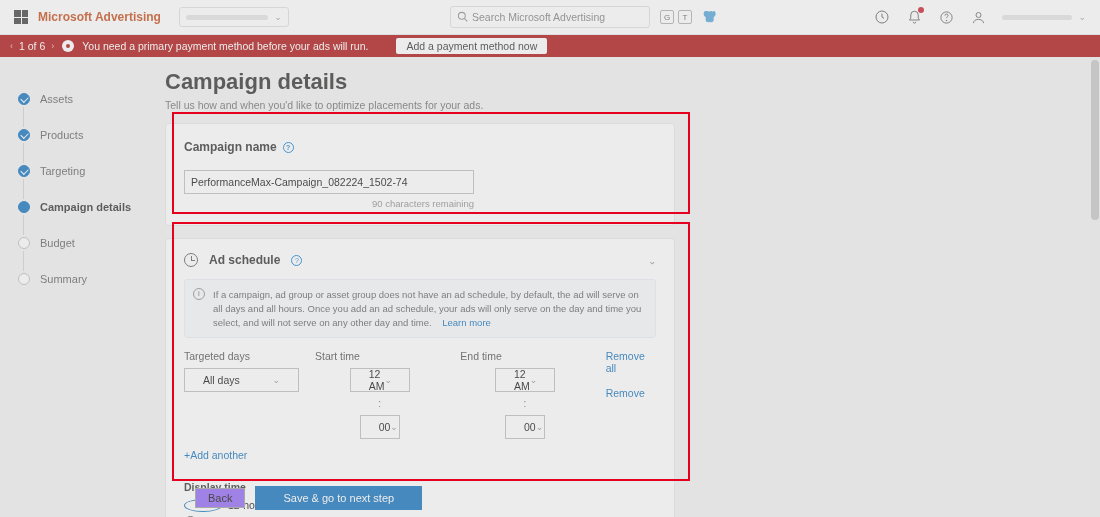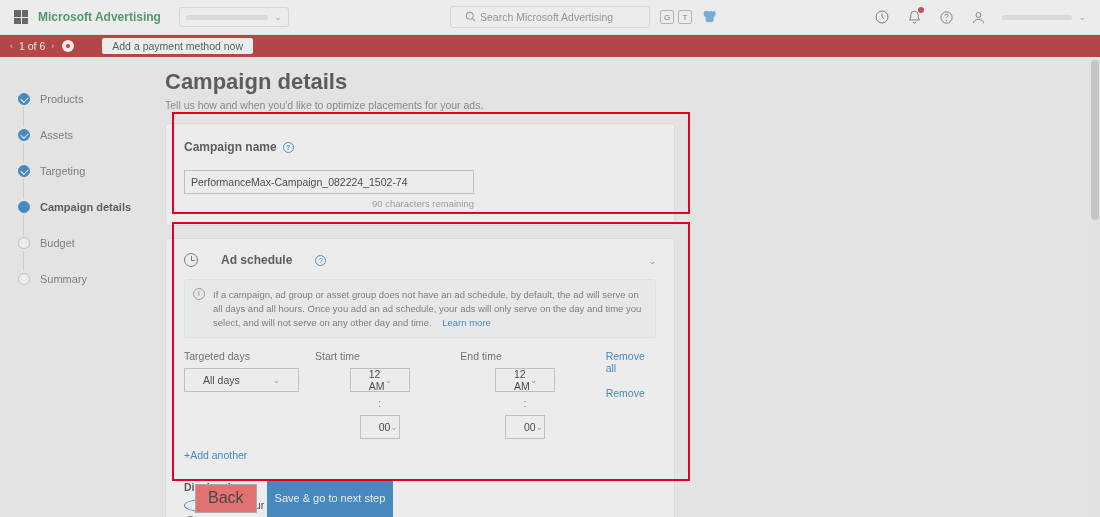--- a/index.html
+++ b/index.html
@@ -7,26 +7,26 @@
   body { position: relative; }
 
   
   .dim-overlay { position: absolute; inset: 0; background: rgba(200,200,200,0.35); pointer-events: none; z-index: 50; }
   .hl { position: absolute; border: 2px solid #e6001f; z-index: 60; pointer-events: none; }
 
   
   .header { height: 35px; background: #fff; display: flex; align-items: center; padding: 0 14px; gap: 10px; border-bottom: 1px solid #eaeaea; }
   .ms-logo { width: 14px; height: 14px; display: grid; grid-template-columns: 1fr 1fr; grid-template-rows: 1fr 1fr; gap: 1px; }
   .ms-logo span { background: #333; }
-  .ms-brand { font-size: 12px; font-weight: 600; color: #15803d; }
+  .ms-brand { font-size: 12px; font-weight: 600; color: #c2410c; }
   .acct-pill { margin-left: 8px; height: 20px; width: 110px; border: 1px solid #ddd; border-radius: 3px; display: flex; align-items: center; padding: 0 6px; gap: 6px; }
   .acct-pill .bar { flex: 1; height: 5px; background: #e2e2e2; border-radius: 3px; }
   .acct-pill .chev { font-size: 9px; color: #999; }
 
-  .header-search { margin-left: auto; margin-right: auto; position: absolute; left: 50%; transform: translateX(-50%); width: 200px; height: 22px; border: 1px solid #ddd; background: #fff; border-radius: 3px; display: flex; align-items: center; padding: 0 14px; font-size: 10.5px; color: #777; gap: 4px; }
+  .header-search { margin-left: auto; margin-right: auto; position: absolute; left: 50%; transform: translateX(-50%); width: 200px; height: 22px; border: 1px solid #ddd; background: #fff; border-radius: 3px; display: flex; align-items: center; padding: 0 6px; font-size: 10.5px; color: #777; gap: 4px; }
   .header-badges { position: absolute; left: calc(50% + 110px); display: flex; gap: 4px; align-items: center; }
   .badge { width: 14px; height: 14px; border: 1px solid #aaa; border-radius: 2px; font-size: 8px; display: flex; align-items: center; justify-content: center; color: #555; }
   .copilot-icon { width: 18px; height: 18px; margin-left: 4px; display: flex; align-items: center; justify-content: center; }
   .copilot-icon svg { width: 16px; height: 16px; }
 
   .header-right { margin-left: auto; display: flex; align-items: center; gap: 16px; color: #555; font-size: 14px; }
   .header-right .icon-btn { width: 16px; height: 16px; display: flex; align-items: center; justify-content: center; cursor: pointer; }
   .header-right .notif { position: relative; }
   .header-right .notif::after { content: ""; position: absolute; top: -2px; right: -2px; width: 6px; height: 6px; background: #c50f1f; border-radius: 50%; }
   .header-right .user-block { display: flex; align-items: center; gap: 6px; }
@@ -62,21 +62,21 @@
   .card { background: #fff; border: 1px solid #e5e5e5; border-radius: 4px; margin-top: 12px; padding: 16px 18px; width: 510px; }
   .card h3 { font-size: 12px; font-weight: 600; color: #222; display: flex; align-items: center; gap: 6px; }
   .help-icon { width: 11px; height: 11px; border: 1px solid #0078d4; color: #0078d4; border-radius: 50%; font-size: 7px; display: inline-flex; align-items: center; justify-content: center; }
 
   .campaign-input { margin-top: 16px; width: 290px; }
   .campaign-input input { width: 100%; height: 24px; border: 1px solid #bbb; padding: 0 6px; font-size: 10.5px; }
   .char-hint { font-size: 9.5px; color: #888; text-align: right; margin-top: 4px; width: 100%; }
 
   
   .card.schedule { padding: 14px 18px 18px; }
-  .card.schedule .card-head { display: flex; align-items: center; gap: 23px; }
+  .card.schedule .card-head { display: flex; align-items: center; gap: 11px; }
   .card.schedule .clock { width: 14px; height: 14px; border: 1.2px solid #555; border-radius: 50%; position: relative; }
   .card.schedule .clock::after { content: ""; position: absolute; left: 50%; top: 50%; width: 4px; height: 1px; background: #555; transform-origin: left; }
   .card.schedule .clock::before { content: ""; position: absolute; left: 50%; top: 50%; width: 1px; height: 4px; background: #555; transform-origin: top; transform: rotate(0deg); top: 2px; left: 6px; }
   .card.schedule .collapse { margin-left: auto; color: #888; font-size: 10px; transform: rotate(180deg); cursor: pointer; }
 
   .info-box { margin-top: 12px; background: #f6f9fc; border: 1px solid #e8eef5; border-radius: 3px; padding: 8px 10px 8px 28px; position: relative; font-size: 9.5px; color: #555; line-height: 1.45; }
   .info-box .i-icon { position: absolute; left: 8px; top: 8px; width: 12px; height: 12px; border: 1px solid #888; border-radius: 50%; display: flex; align-items: center; justify-content: center; font-size: 8px; font-style: normal; color: #666; }
   .info-box a { color: #0067b8; text-decoration: none; margin-left: 8px; }
 
   .sched-row { display: flex; gap: 16px; margin-top: 12px; font-size: 10.5px; }
@@ -100,22 +100,22 @@
   .display-time .lbl { font-weight: 600; color: #222; margin-bottom: 6px; }
   .radio-row { display: flex; align-items: flex-start; gap: 6px; margin-top: 4px; cursor: pointer; }
   .radio-row .r { width: 13px; height: 13px; border: 1.3px solid #555; border-radius: 50%; display: flex; align-items: center; justify-content: center; }
   .radio-row .r.sel { border-color: #0067b8; }
   .radio-row .r.sel::after { content: ""; width: 7px; height: 7px; background: #0067b8; border-radius: 50%; }
 
   .tz { margin-top: 14px; font-size: 10.5px; font-weight: 600; display: flex; align-items: center; gap: 6px; }
 
   
   .footer { position: absolute; bottom: 0; left: 165px; right: 12px; height: 38px; display: flex; align-items: center; gap: 10px; padding-left: 30px; background: transparent; }
-  .btn-back { height: 29px; padding: 0 12px; border: 1px solid #999; background: #ef4444; font-size: 16px; cursor: pointer; }
-  .btn-primary { height: 37px; padding: 0 8px; border: none; background: #0067b8; color: #fff; font-size: 11px; cursor: pointer; }
+  .btn-back { height: 20px; padding: 0 12px; border: 1px solid #999; background: #8b5cf6; font-size: 11px; cursor: pointer; }
+  .btn-primary { height: 24px; padding: 0 28px; border: none; background: #0067b8; color: #fff; font-size: 11px; cursor: pointer; }
 
   
   .scroll-track { position: absolute; right: 0; top: 57px; bottom: 0; width: 10px; background: #f0f0f0; }
   .scroll-thumb { position: absolute; right: 1px; top: 60px; width: 8px; height: 160px; background: #c4c4c4; border-radius: 4px; }
 </style>
 </head>
 <body>
 
 <div class="header">
   <div class="ms-logo">
@@ -182,33 +182,34 @@
   </div>
 </div>
 
 <div class="red-banner">
   <div class="pager">
     <span class="chev">‹</span>
     <span>1 of 6</span>
     <span class="chev">›</span>
   </div>
   <span class="dot"></span>
+  <span class="msg">You need a primary payment method before your ads will run.</span>
   <button class="cta-btn">Add a payment method now</button>
 </div>
 
 <div class="main">
   <div class="sidebar">
     <ul>
       <li>
           <span class="step-dot done"></span>
+          <span>Assets</span>
+        </li>
+      <li>
+          <span class="step-dot done"></span>
           <span>Products</span>
-        </li>
-      <li>
-          <span class="step-dot done"></span>
-          <span>Assets</span>
         </li>
       <li>
           <span class="step-dot done"></span>
           <span>Targeting</span>
         </li>
       <li class="current">
           <span class="step-dot current"></span>
           <span>Campaign details</span>
         </li>
       <li>

